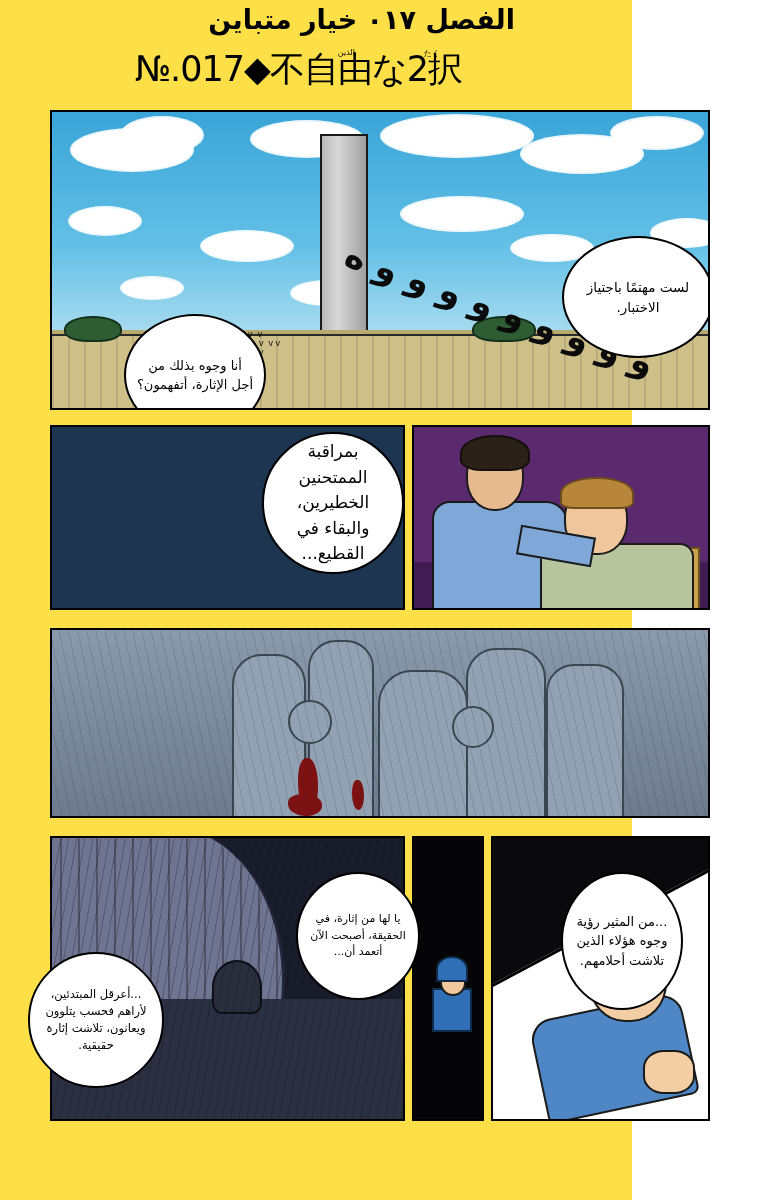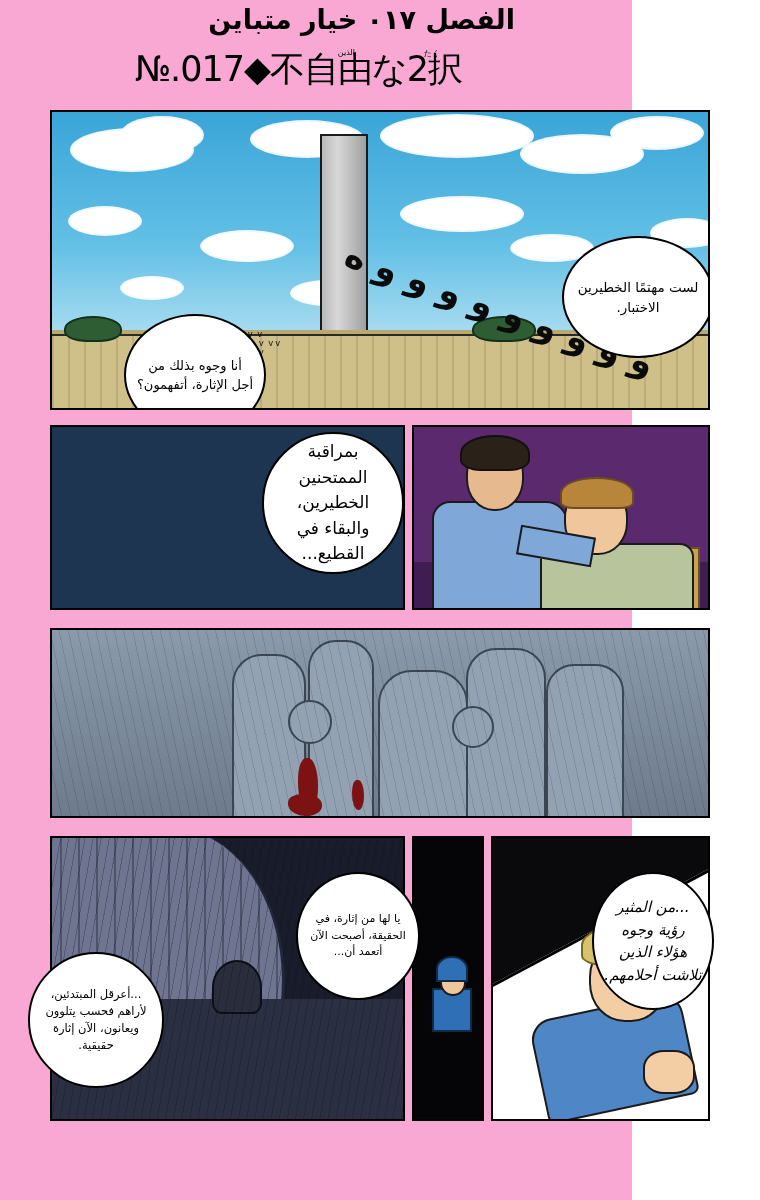--- a/index.html
+++ b/index.html
@@ -11,21 +11,21 @@
     width: 760px;
     height: 1200px;
     font-family: "Liberation Sans", sans-serif;
     overflow: hidden;
     position: relative;
   }
   .page {
     position: relative;
     width: 632px;
     height: 1200px;
-    background: #f9a8d4;
+    background: #fde047;
   }
 
   
   .title-area {
     position: absolute;
     top: 0; left: 0;
     width: 760px;
     height: 108px;
   }
   .chapter-arabic {
@@ -293,21 +293,21 @@
     display: block;
     padding: 0 10px;
     line-height: 1.5;
   }
 
   
   #b1 { left: 510px; top: 124px; width: 152px; height: 122px; font-size: 13.5px; }
   #b2 { left: 72px;  top: 202px; width: 142px; height: 122px; font-size: 13px; }
   #b3 { left: 262px; top: 432px; width: 142px; height: 142px; font-size: 17px; }
   #b7 { left: 296px; top: 872px; width: 124px; height: 128px; font-size: 11px; }
-  #b8 { left: 592px; top: 872px; width: 122px; height: 138px; font-size: 15px; font-style: italic; }
+  #b8 { left: 561px; top: 872px; width: 122px; height: 138px; font-size: 13px; }
   #b9 { left: 28px;  top: 952px; width: 136px; height: 136px; font-size: 11.5px; }
 </style>
 </head>
 <body>
 
 <div class="page">
 
   <div class="title-area">
     <div class="chapter-arabic">الفصل ٠١٧ خيار متباين</div>
     <div class="ruby">الذين</div>
@@ -344,21 +344,21 @@
 
     <div class="birds">
       <div style="margin-left:4px;">v v&nbsp; v</div>
       <div style="margin-left:22px;">v&nbsp; v v</div>
       <div style="margin-left:10px;">v&nbsp;&nbsp; v</div>
     </div>
 
     <div class="scream">و و و و و و و و و ه</div>
 
     <div class="bubble" id="b1">
-      <span>لست مهتمًا الخطيرين الاختبار.</span>
+      <span>لست مهتمًا باجتياز الاختبار.</span>
     </div>
     <div class="bubble" id="b2">
       <span>أنا وجوه بذلك من أجل الإثارة، أتفهمون؟</span>
     </div>
   </div>
 
   <div class="panel" id="panel2a">
     
   </div>
 
@@ -420,19 +420,19 @@
     <div class="boy-body"></div>
     <div class="boy-hand"></div>
     <div class="boy-head"></div>
     <div class="boy-hair"></div>
   </div>
 
   <div class="bubble" id="b7" style="z-index:7;">
     <span>يا لها من إثارة، في الحقيقة، أصبحت الآن أتعمد أن...</span>
   </div>
   <div class="bubble" id="b9" style="z-index:7;">
-    <span>...أعرقل المبتدئين، لأراهم فحسب يتلوون ويعانون، الآن إثارة حقيقية.</span>
+    <span>...أعرقل المبتدئين، لأراهم فحسب يتلوون ويعانون، تلاشت إثارة حقيقية.</span>
   </div>
   <div class="bubble" id="b8" style="z-index:7;">
     <span>...من المثير رؤية وجوه هؤلاء الذين تلاشت أحلامهم.</span>
   </div>
 
 </div>
 
 </body></html>

